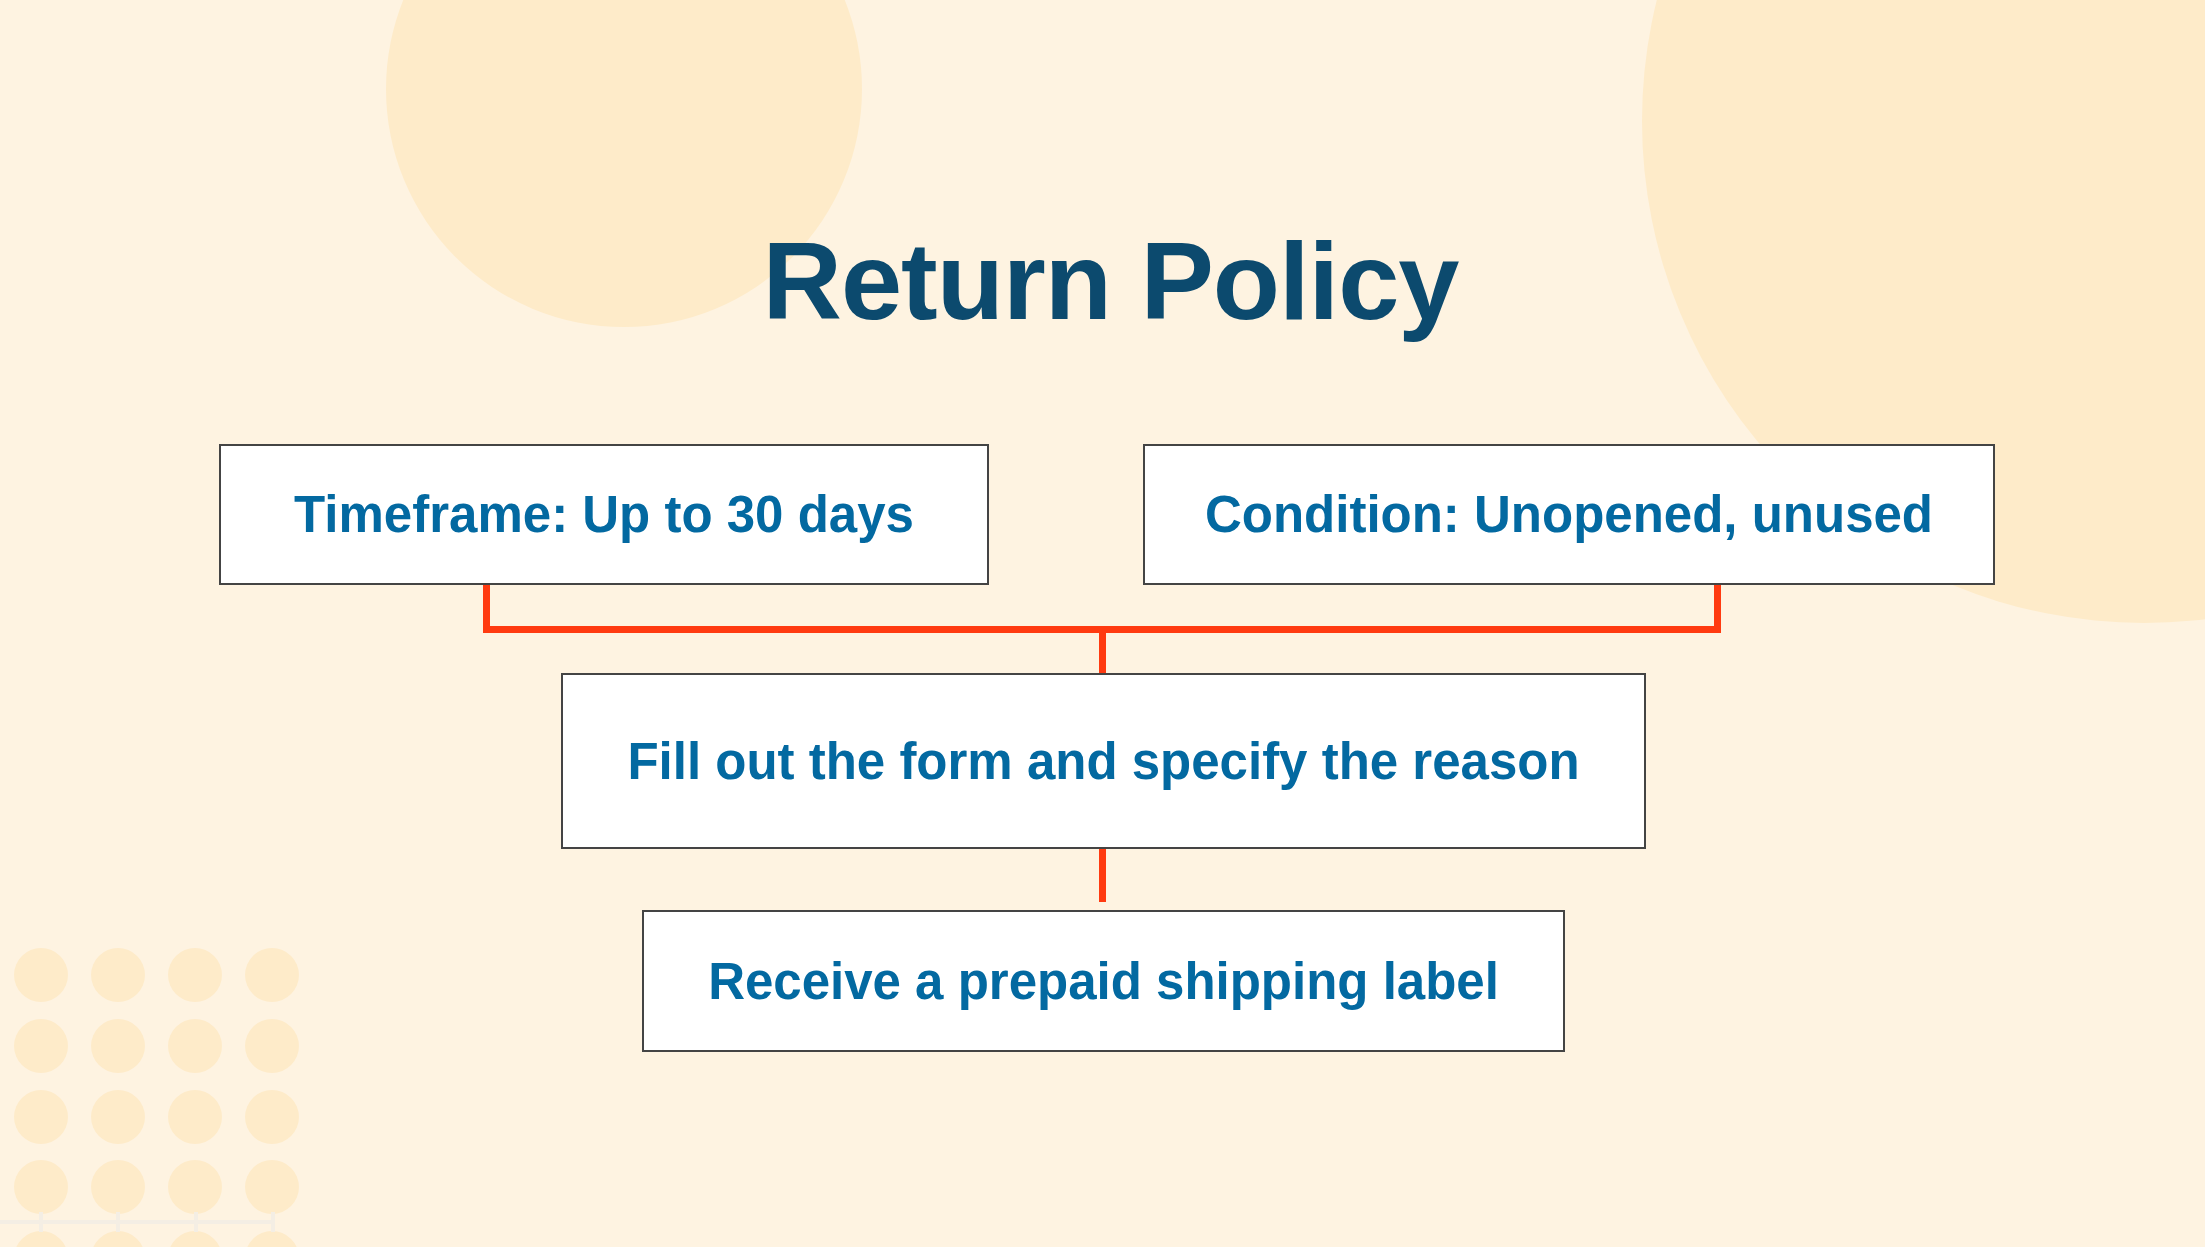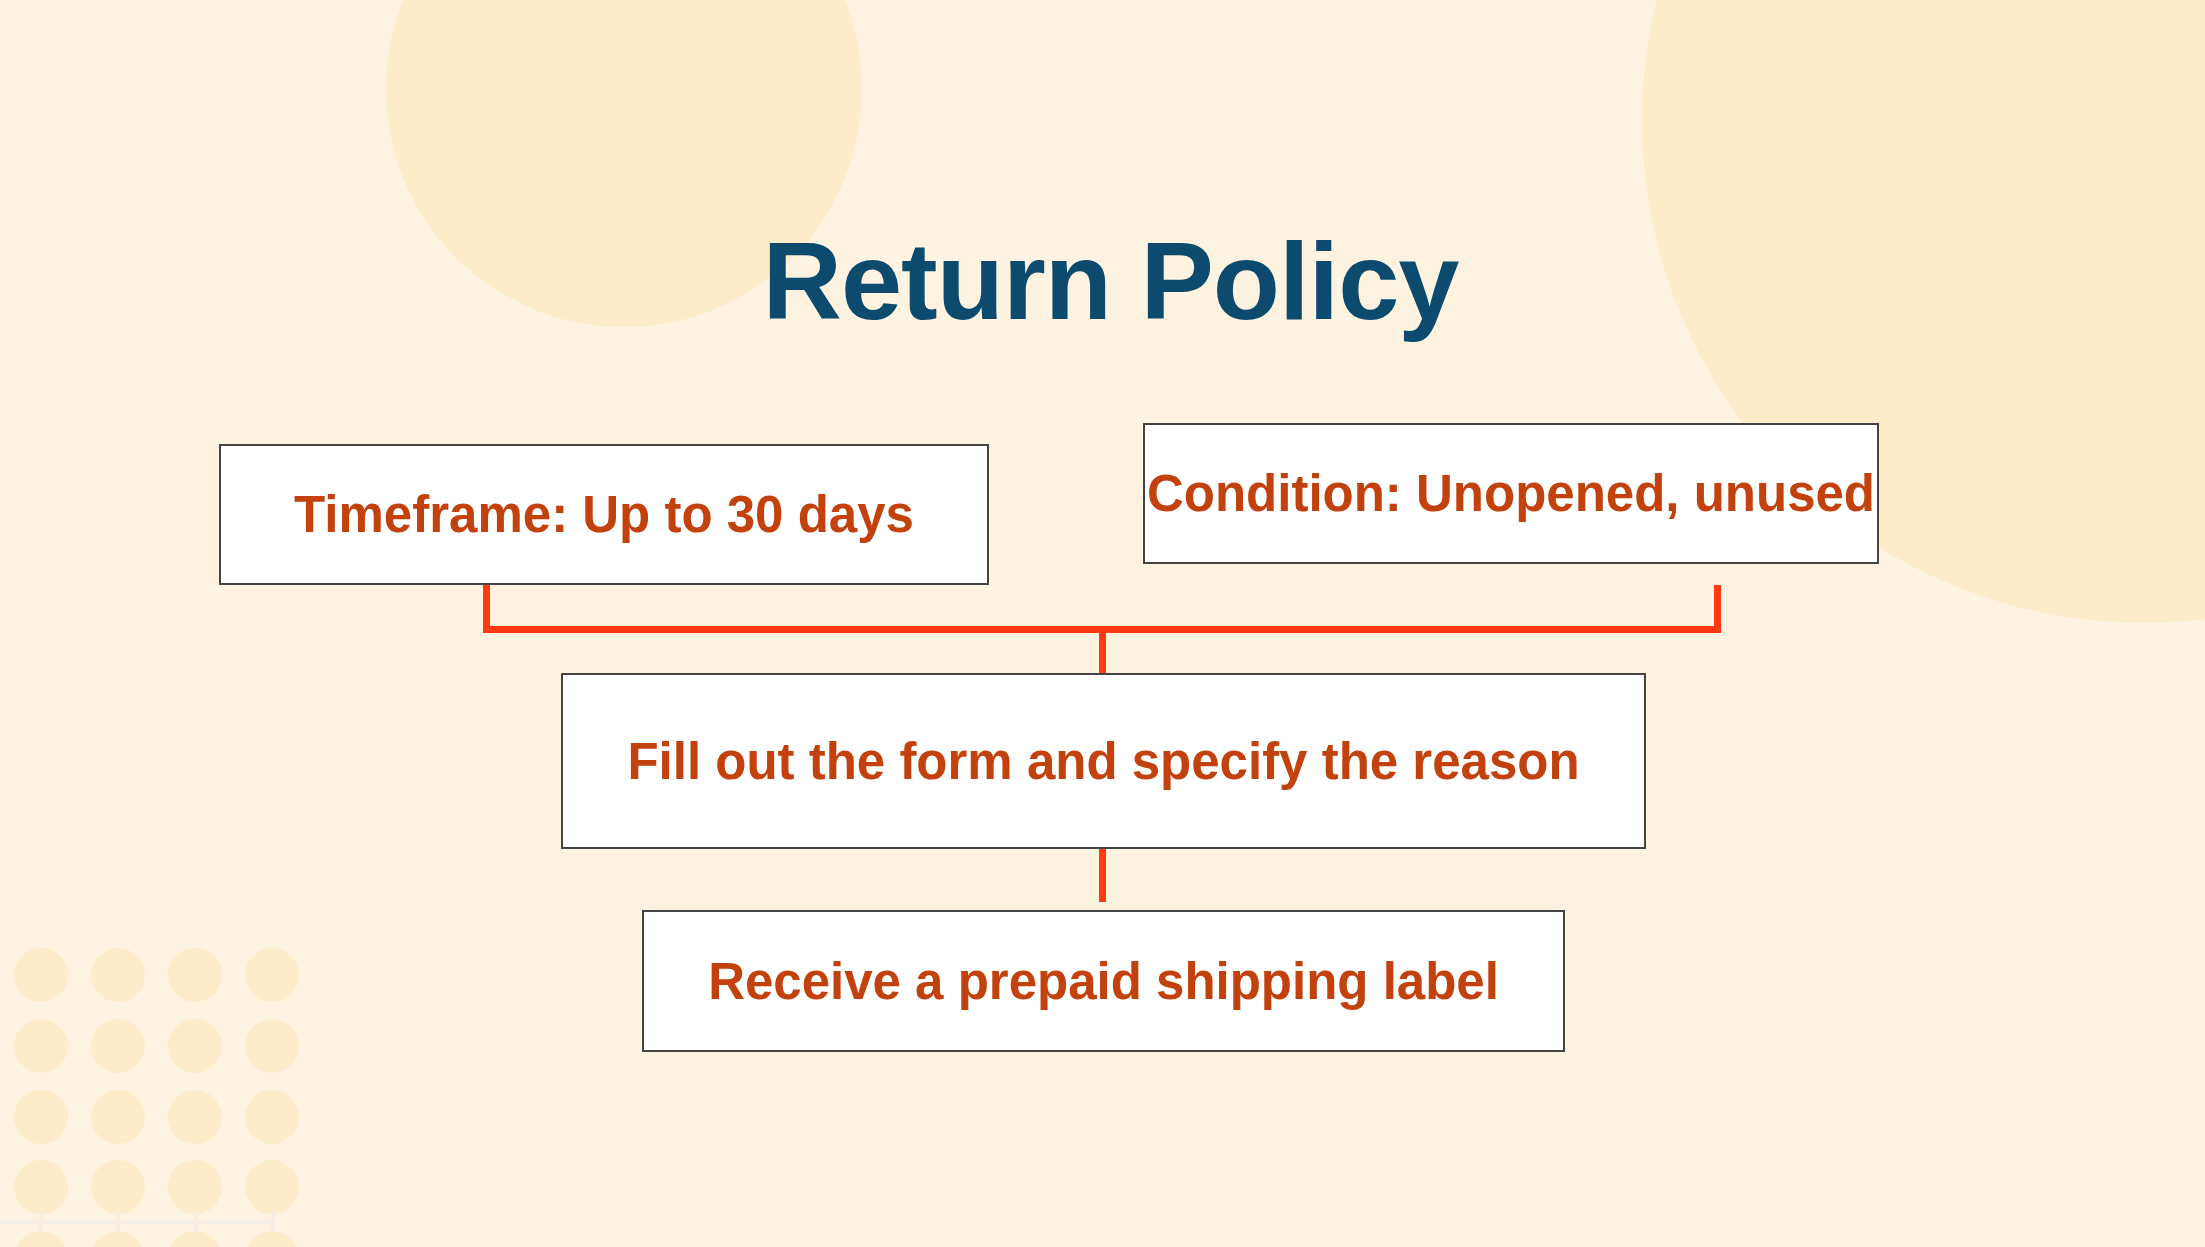--- a/index.html
+++ b/index.html
@@ -76,25 +76,25 @@
     .box {
       position: absolute;
       box-sizing: border-box;
       background: #FFFFFF;
       border: 2px solid #444444;
       display: flex;
       align-items: center;
       justify-content: center;
       font-size: 51px;
       font-weight: bold;
-      color: #c2410c;
+      color: #0369a1;
       white-space: nowrap;
     }
     .box-timeframe { left: 219px; top: 444px; width: 770px; height: 141px; }
-    .box-condition { left: 1143px; top: 423px; width: 736px; height: 141px; }
+    .box-condition { left: 1143px; top: 444px; width: 852px; height: 141px; }
     .box-form      { left: 561px;  top: 673px; width: 1085px; height: 176px; }
     .box-label     { left: 642px;  top: 902px; width: 923px; height: 142px; margin-top: 8px; }
     .connector {
       position: absolute;
       background: #FF3A10;
     }
   </style>
 </head>
 <body>
 

